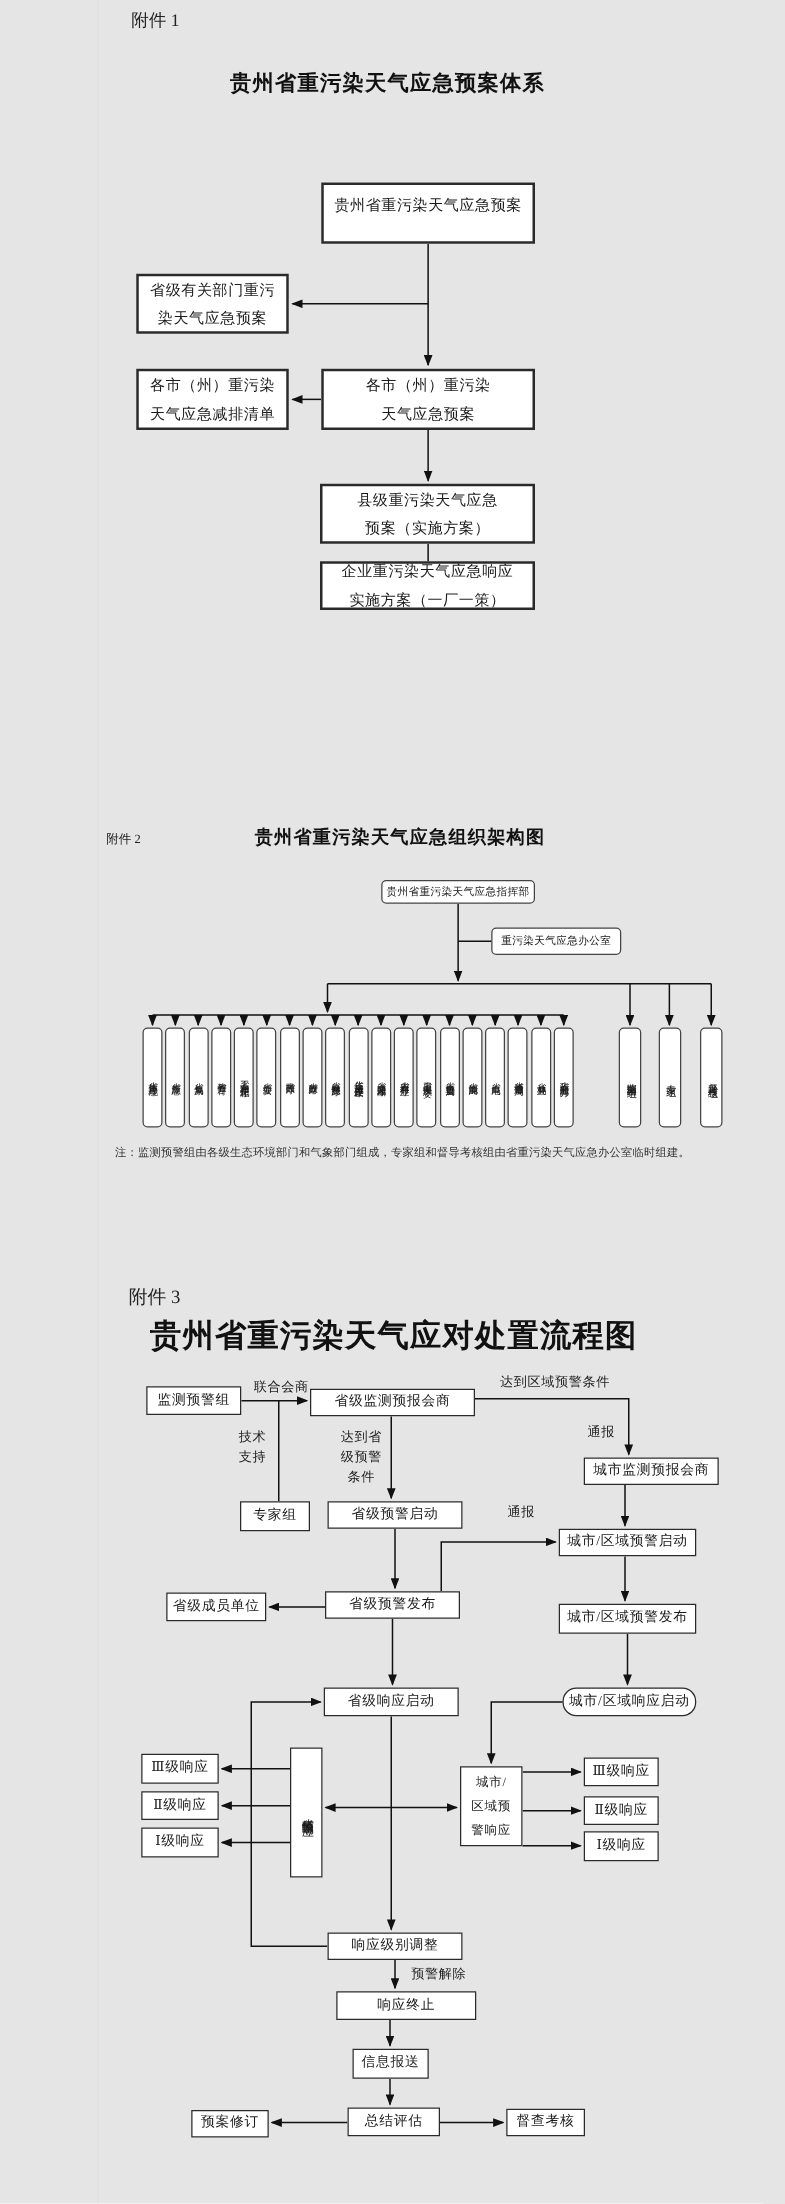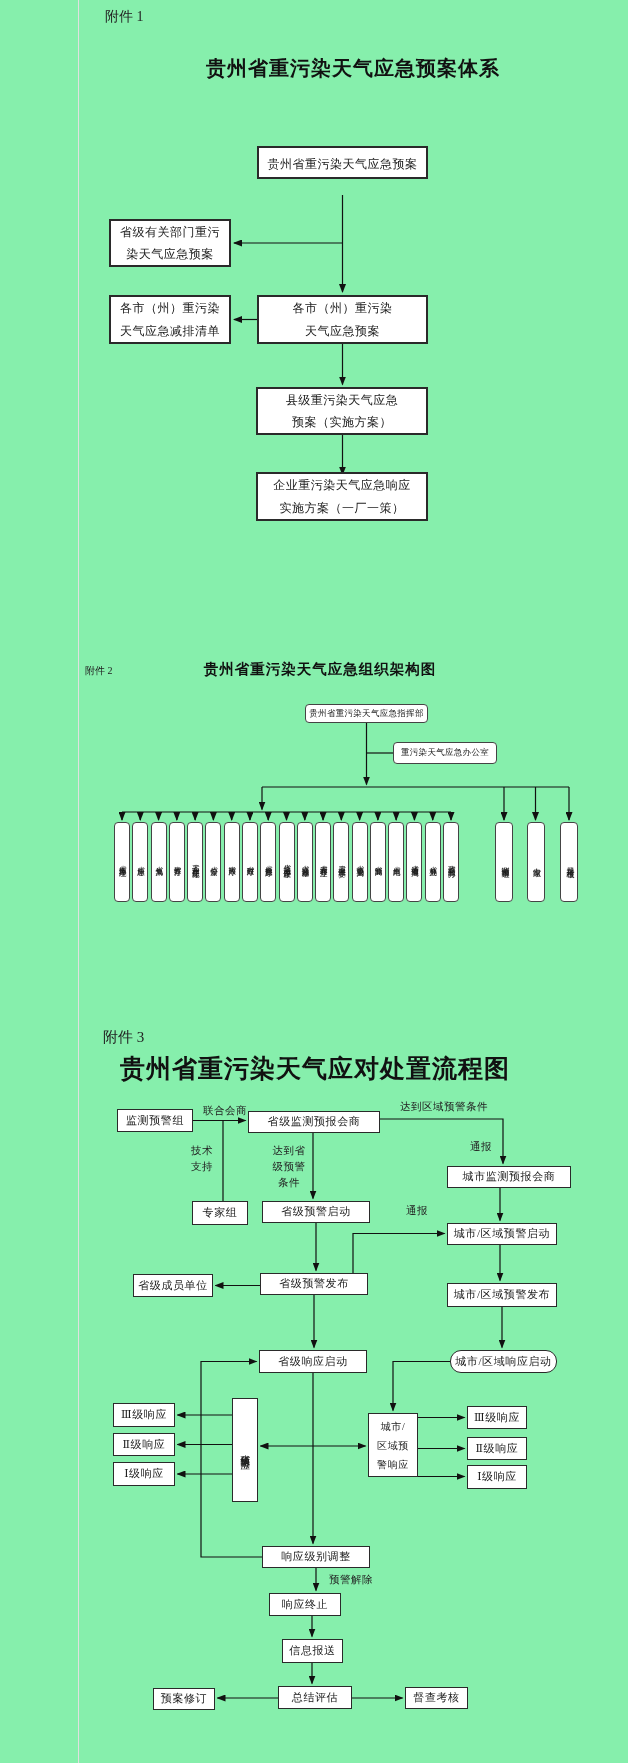--- a/index.html
+++ b/index.html
@@ -1,16 +1,16 @@
 <!DOCTYPE html>
 <html><head>
 <meta charset="utf-8">
 <style>
   html,body{margin:0;padding:0;background:#ffffff;}
-  #page{position:relative;width:628px;height:1763px;background:#86efac;overflow:hidden;
+  #page{position:relative;width:628px;height:1763px;background:#e5e5e5;overflow:hidden;
         font-family:"Liberation Serif","DejaVu Serif",serif;color:#1a1a1a;}
   .scanline{position:absolute;left:78px;top:0;width:1px;height:100%;background:#e0e0e0;}
   .attlabel{position:absolute;white-space:pre;color:#222;}
   .doctitle{position:absolute;text-align:center;font-weight:700;color:#111;letter-spacing:1px;}
   .box{position:absolute;background:#fff;display:flex;align-items:center;justify-content:center;
        text-align:center;white-space:pre-line;box-sizing:border-box;}
   .c1box{border:2px solid #2a2a2a;font-size:12px;line-height:1.85;letter-spacing:0.5px;}
   .topalign{align-items:flex-start;padding-top:5px;}
   .rbox{border:1px solid #444;border-radius:4px;font-size:8.5px;letter-spacing:0.3px;line-height:1.1;}
   .c3box{border:1.5px solid #2a2a2a;font-size:11px;letter-spacing:0.6px;line-height:1.75;}
@@ -90,32 +90,32 @@
       <line x1="396.1666666666667" y1="812" x2="396.1666666666667" y2="820" stroke="#111" stroke-width="1.2" marker-end="url(#arw)"></line>
       <line x1="414.44444444444446" y1="812" x2="414.44444444444446" y2="820" stroke="#111" stroke-width="1.2" marker-end="url(#arw)"></line>
       <line x1="432.72222222222223" y1="812" x2="432.72222222222223" y2="820" stroke="#111" stroke-width="1.2" marker-end="url(#arw)"></line>
       <line x1="451" y1="812" x2="451" y2="820" stroke="#111" stroke-width="1.2" marker-end="url(#arw)"></line>
       <line x1="504" y1="787" x2="504" y2="820" stroke="#111" stroke-width="1.2" marker-end="url(#arw)"></line>
       <line x1="535.5" y1="787" x2="535.5" y2="820" stroke="#111" stroke-width="1.2" marker-end="url(#arw)"></line>
       <line x1="569" y1="787" x2="569" y2="820" stroke="#111" stroke-width="1.2" marker-end="url(#arw)"></line>
     </svg>
 
   <div class="attlabel" style="left:105px;top:8px;font-size:14px;">附件 1</div>
-  <div class="doctitle" style="left:120px;top:55px;width:380px;font-size:20px;text-align:right;">贵州省重污染天气应急预案体系</div>
+  <div class="doctitle" style="left:120px;top:55px;width:380px;font-size:17px;">贵州省重污染天气应急预案体系</div>
 
-  <div class="box c1box topalign" style="left:257px;top:146px;width:171px;height:33px;">贵州省重污染天气应急预案</div>
+  <div class="box c1box topalign" style="left:257px;top:146px;width:171px;height:49px;">贵州省重污染天气应急预案</div>
   <div class="box c1box" style="left:109px;top:219px;width:122px;height:48px;">省级有关部门重污
 染天气应急预案</div>
   <div class="box c1box" style="left:109px;top:295px;width:122px;height:49px;">各市（州）重污染
 天气应急减排清单</div>
   <div class="box c1box" style="left:257px;top:295px;width:171px;height:49px;">各市（州）重污染
 天气应急预案</div>
   <div class="box c1box" style="left:256px;top:387px;width:172px;height:48px;">县级重污染天气应急
 预案（实施方案）</div>
-  <div class="box c1box" style="left:256px;top:472px;width:172px;height:49px;">企业重污染天气应急响应
+  <div class="box c1box" style="left:256px;top:449px;width:172px;height:39px;">企业重污染天气应急响应
 实施方案（一厂一策）</div>
 
   <div class="attlabel" style="left:85px;top:644px;font-size:10px;margin-top:20px;">附件 2</div>
   <div class="doctitle" style="left:160px;top:660px;width:320px;font-size:14.5px;">贵州省重污染天气应急组织架构图</div>
 
   <div class="box rbox" style="left:305px;top:704px;width:123px;height:19px;">贵州省重污染天气应急指挥部</div>
   <div class="box rbox" style="left:393px;top:742px;width:104px;height:22px;">重污染天气应急办公室</div>
 
   <div id="org-boxes">
       <div class="box rbox vtext" style="left: 114px; top: 822px; width: 16px; height: 80px; font-size: 7.5px; border-radius: 4px;">省生态环境厅</div>
@@ -135,49 +135,50 @@
       <div class="box rbox vtext" style="left: 369.889px; top: 822px; width: 16px; height: 80px; font-size: 7.5px; border-radius: 4px;">省能源局</div>
       <div class="box rbox vtext" style="left: 388.167px; top: 822px; width: 16px; height: 80px; font-size: 7.5px; border-radius: 4px;">省广电局</div>
       <div class="box rbox vtext" style="left: 406.444px; top: 822px; width: 16px; height: 80px; font-size: 7.5px; border-radius: 4px;">省通信管理局</div>
       <div class="box rbox vtext" style="left: 424.722px; top: 822px; width: 16px; height: 80px; font-size: 7.5px; border-radius: 4px;">省林业局</div>
       <div class="box rbox vtext" style="left: 443px; top: 822px; width: 16px; height: 80px; font-size: 7.5px; border-radius: 4px;">省政府新闻办</div>
       <div class="box rbox vtext" style="left: 495px; top: 822px; width: 18px; height: 80px; font-size: 8px; border-radius: 4px;">监测预警组</div>
       <div class="box rbox vtext" style="left: 526.5px; top: 822px; width: 18px; height: 80px; font-size: 8px; border-radius: 4px;">专家组</div>
       <div class="box rbox vtext" style="left: 560px; top: 822px; width: 18px; height: 80px; font-size: 8px; border-radius: 4px;">督导考核组</div>
     </div>
 
+  <div class="note" style="left:92px;top:916px;width:500px;">注：监测预警组由各级生态环境部门和气象部门组成，专家组和督导考核组由省重污染天气应急办公室临时组建。</div>
 
   <div class="attlabel" style="left:103px;top:1028px;font-size:15px;">附件 3</div>
   <div class="doctitle" style="left:120px;top:1052px;width:390px;font-size:25px;">贵州省重污染天气应对处置流程图</div>
 
   <div class="box c3box" style="left:117px;top:1109px;width:76px;height:23px;">监测预警组</div>
   <div class="box c3box" style="left:248px;top:1111px;width:132px;height:22px;">省级监测预报会商</div>
   <div class="box c3box" style="left:192px;top:1201px;width:56px;height:24px;">专家组</div>
   <div class="box c3box" style="left:262px;top:1201px;width:108px;height:22px;">省级预警启动</div>
-  <div class="box c3box" style="left:447px;top:1166px;width:124px;height:22px;">城市监测预报会商</div>
+  <div class="box c3box" style="left:467px;top:1166px;width:108px;height:22px;">城市监测预报会商</div>
   <div class="box c3box" style="left:447px;top:1223px;width:110px;height:22px;">城市/区域预警启动</div>
   <div class="box c3box" style="left:133px;top:1274px;width:80px;height:23px;">省级成员单位</div>
   <div class="box c3box" style="left:260px;top:1273px;width:108px;height:22px;">省级预警发布</div>
   <div class="box c3box" style="left:447px;top:1283px;width:110px;height:24px;">城市/区域预警发布</div>
   <div class="box c3box" style="left:259px;top:1350px;width:108px;height:23px;">省级响应启动</div>
   <div class="box c3box" style="left:450px;top:1350px;width:107px;height:23px;border-radius:11px;">城市/区域响应启动</div>
   <div class="box c3box vtext" style="left:232px;top:1398px;width:26px;height:104px;font-size:9.5px;">省级预警响应</div>
   <div class="box c3box" style="left:368px;top:1413px;width:50px;height:64px;font-size:10px;line-height:1.9;">城市/
 区域预
 警响应</div>
 
   <div class="box c3box" style="left:113px;top:1403px;width:62px;height:24px;">Ⅲ级响应</div>
   <div class="box c3box" style="left:113px;top:1433px;width:62px;height:23px;">Ⅱ级响应</div>
   <div class="box c3box" style="left:113px;top:1462px;width:62px;height:24px;">Ⅰ级响应</div>
   <div class="box c3box" style="left:467px;top:1406px;width:60px;height:23px;">Ⅲ级响应</div>
   <div class="box c3box" style="left:467px;top:1437px;width:60px;height:23px;">Ⅱ级响应</div>
   <div class="box c3box" style="left:467px;top:1465px;width:60px;height:24px;">Ⅰ级响应</div>
 
   <div class="box c3box" style="left:262px;top:1546px;width:108px;height:22px;">响应级别调整</div>
-  <div class="box c3box" style="left:269px;top:1593px;width:72px;height:23px;">响应终止</div>
+  <div class="box c3box" style="left:269px;top:1593px;width:112px;height:23px;">响应终止</div>
   <div class="box c3box" style="left:282px;top:1639px;width:61px;height:24px;">信息报送</div>
   <div class="box c3box" style="left:278px;top:1686px;width:74px;height:23px;">总结评估</div>
   <div class="box c3box" style="left:153px;top:1688px;width:62px;height:22px;">预案修订</div>
   <div class="box c3box" style="left:405px;top:1687px;width:63px;height:22px;">督查考核</div>
 
   <div class="flabel" style="left:201px;top:1104px;width:48px;">联合会商</div>
   <div class="flabel" style="left:398px;top:1100px;width:92px;">达到区域预警条件</div>
   <div class="flabel" style="left:468px;top:1140px;width:26px;">通报</div>
   <div class="flabel" style="left:188px;top:1144px;width:28px;">技术
 支持</div>

